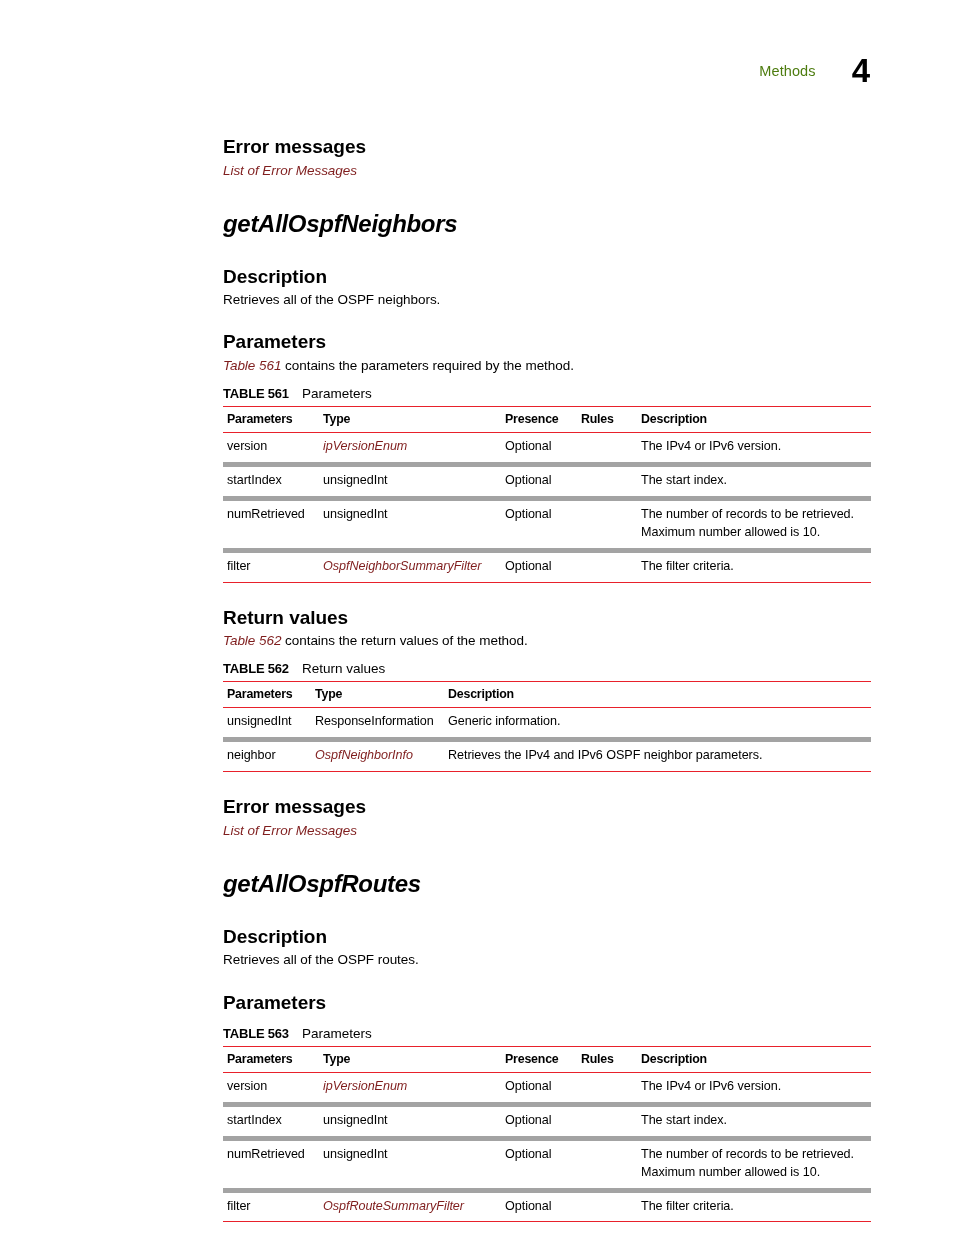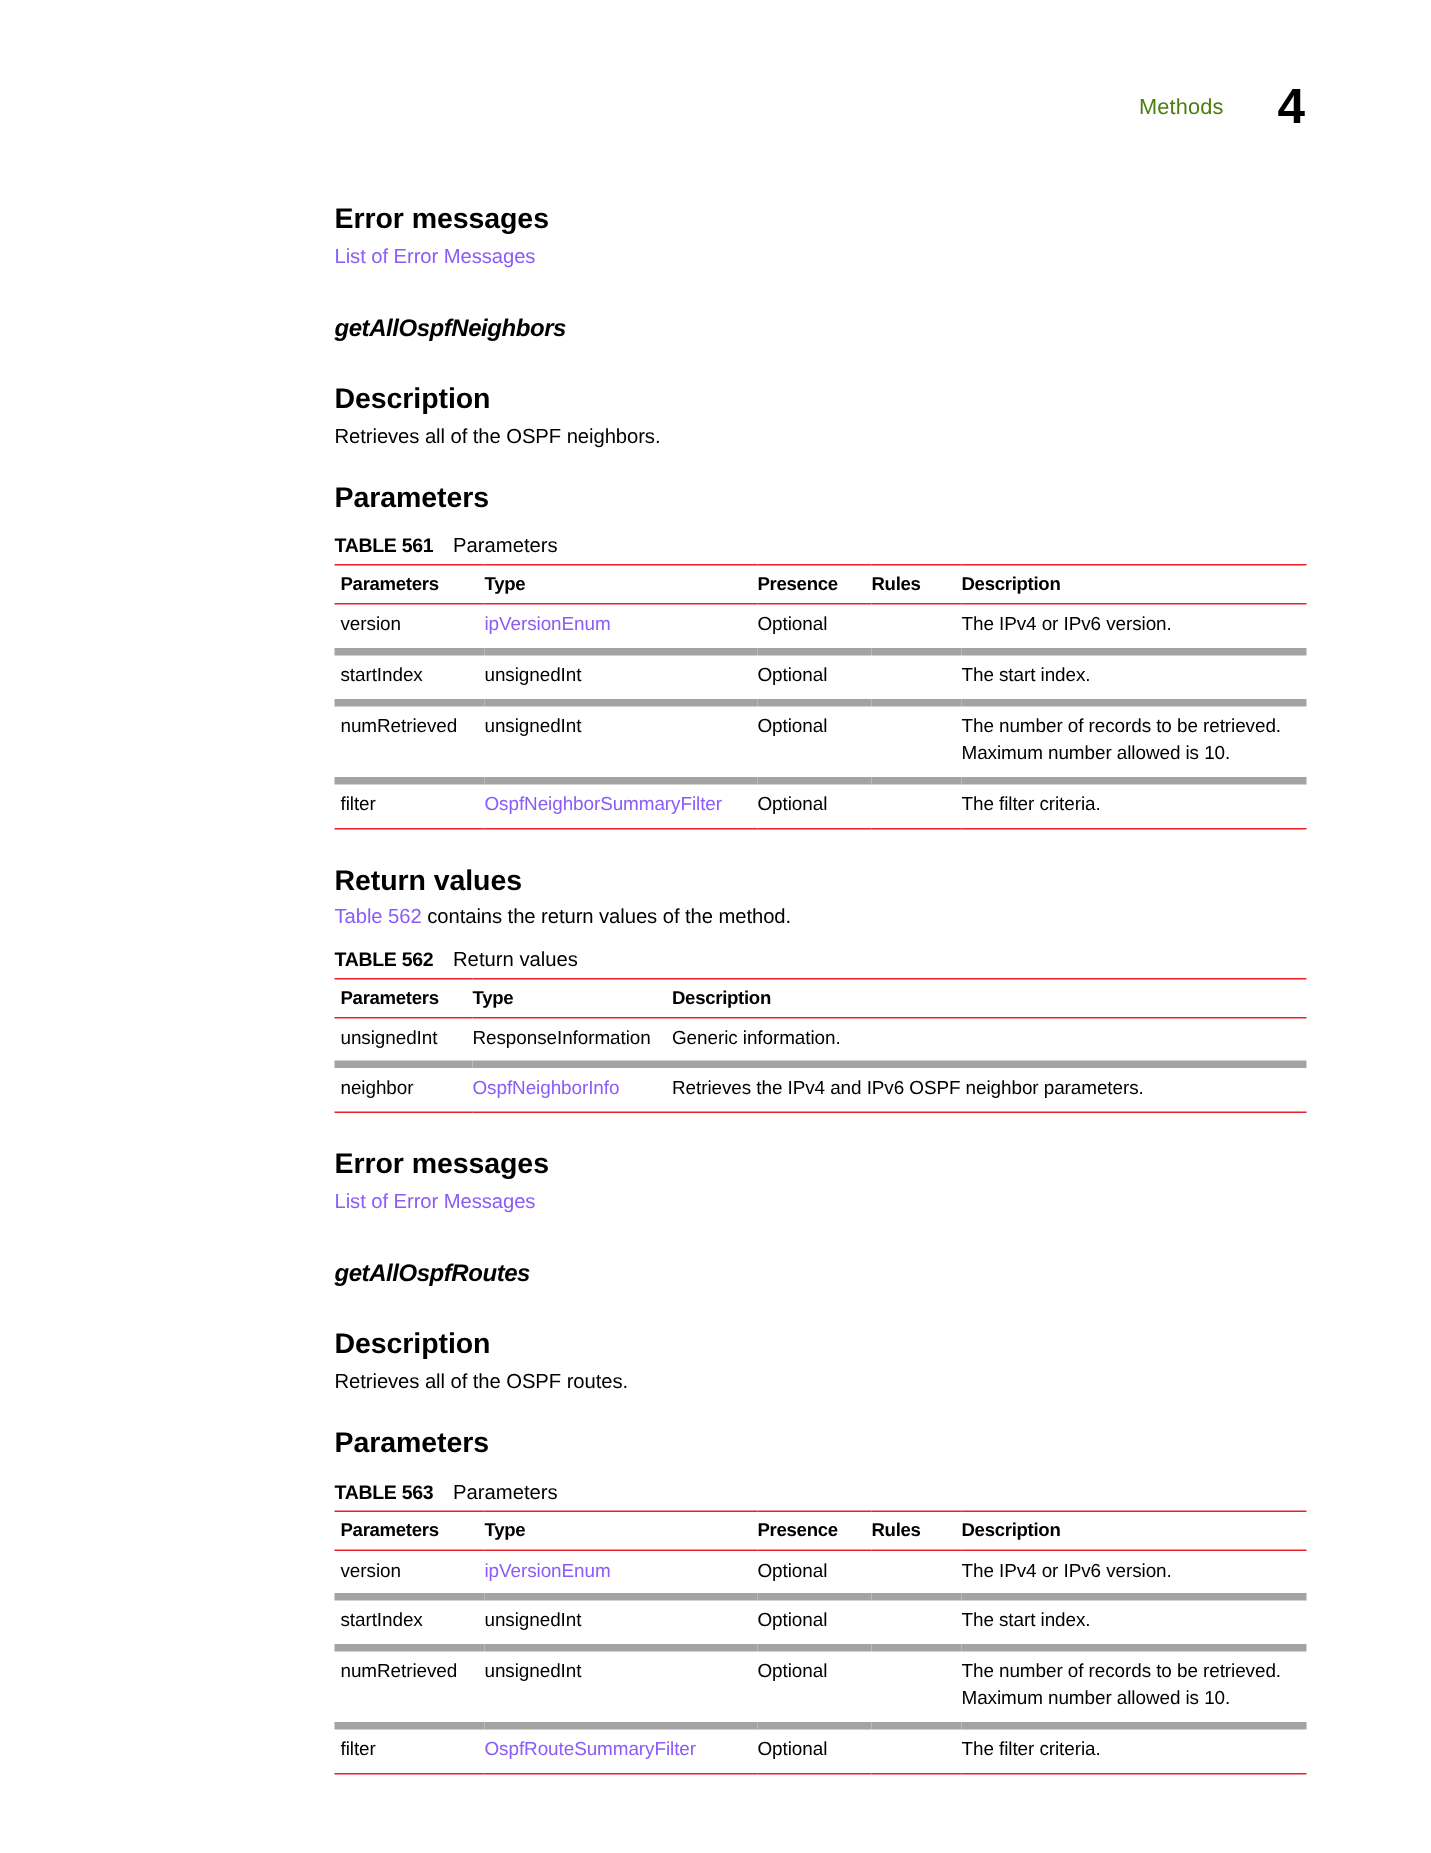--- a/index.html
+++ b/index.html
@@ -62,25 +62,26 @@
     margin: 0;
     line-height: 1.45;
   }
   .bodytext {
     font-size: 13.5px;
     margin: 0;
     line-height: 1.5;
     letter-spacing: -0.05px;
   }
   a.xref, .xref {
-    color: #8b5cf6;
+    color: #7f1d1d;
     text-decoration: none;
+    font-style: italic;
   }
   .method-head {
-    font-size: 16px;
+    font-size: 24px;
     font-weight: bold;
     font-style: italic;
     margin: 0;
     letter-spacing: -0.3px;
     line-height: 1.2;
   }
 
   .sp-after-link { height: 29px; }
   .sp-after-method { height: 24px; }
   .sp-block { height: 18px; }
@@ -174,20 +175,21 @@
       <h2 class="method-head">getAllOspfNeighbors</h2>
 
       <div class="sp-after-method"></div>
 
       <p class="subhead">Description</p>
       <p class="bodytext">Retrieves all of the OSPF neighbors.</p>
 
       <div class="sp-block"></div>
 
       <p class="subhead">Parameters</p>
+      <p class="bodytext"><a class="xref" href="#">Table 561</a><span> contains the parameters required by the method.</span></p>
 
       <div class="sp-small"></div>
 
       <div class="table-caption">
         <span class="tc-label">TABLE 561</span>
         <span class="tc-title">Parameters</span>
       </div>
 
       <table class="doc-table tbl-params">
         <colgroup>

